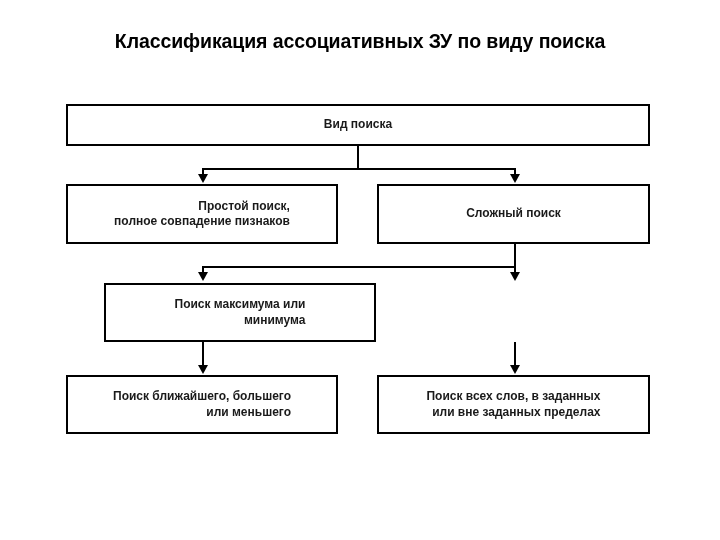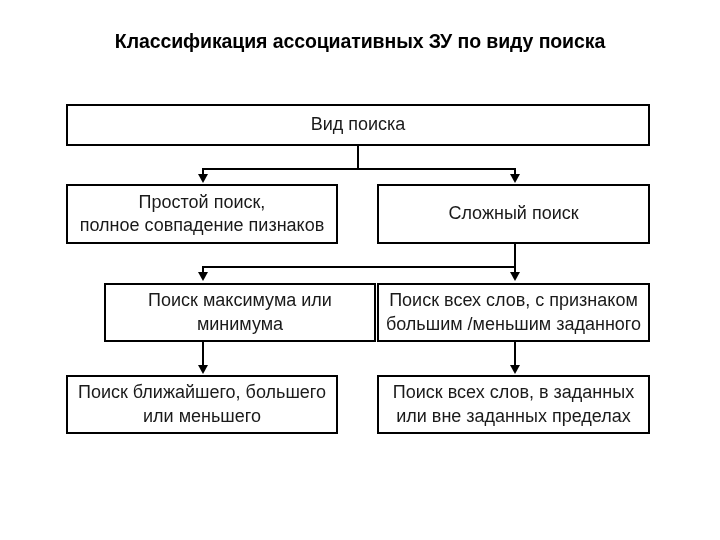--- a/index.html
+++ b/index.html
@@ -38,25 +38,26 @@
   }
 
   .node {
     position: absolute;
     box-sizing: border-box;
     border: 2px solid #000000;
     background: #ffffff;
     display: flex;
     align-items: center;
     justify-content: center;
-    text-align: center;
-    font-size: 18px;
+    text-align: right;
+    font-size: 12px;
     line-height: 1.28;
     color: #1a1a1a;
     padding: 2px 6px;
+    font-weight: bold;
   }
   .node .node-text {
     display: block;
     white-space: pre-line;
   }
 
   
   #node-root      { left: 66px;  top: 104px; width: 584px; height: 42px; }
 
   #node-simple    { left: 66px;  top: 184px; width: 272px; height: 60px; }
@@ -139,24 +140,20 @@
   <div class="conn v" id="c-r2-left"></div>
   <div class="conn v" id="c-r2-right"></div>
   <div class="arrowhead" id="a-r2-left"></div>
   <div class="arrowhead" id="a-r2-right"></div>
 
   <div class="node" id="node-minmax">
     <span class="node-text">Поиск максимума или
 минимума</span>
   </div>
 
-  <div class="node" id="node-greater">
-    <span class="node-text">Поиск всех слов, с признаком
-большим /меньшим заданного</span>
-  </div>
 
   <div class="conn v" id="c-r3-left"></div>
   <div class="arrowhead" id="a-r3-left"></div>
   <div class="conn v" id="c-r3-right"></div>
   <div class="arrowhead" id="a-r3-right"></div>
 
   <div class="node" id="node-range">
     <span class="node-text">Поиск всех слов, в заданных
 или вне заданных пределах</span>
   </div>

